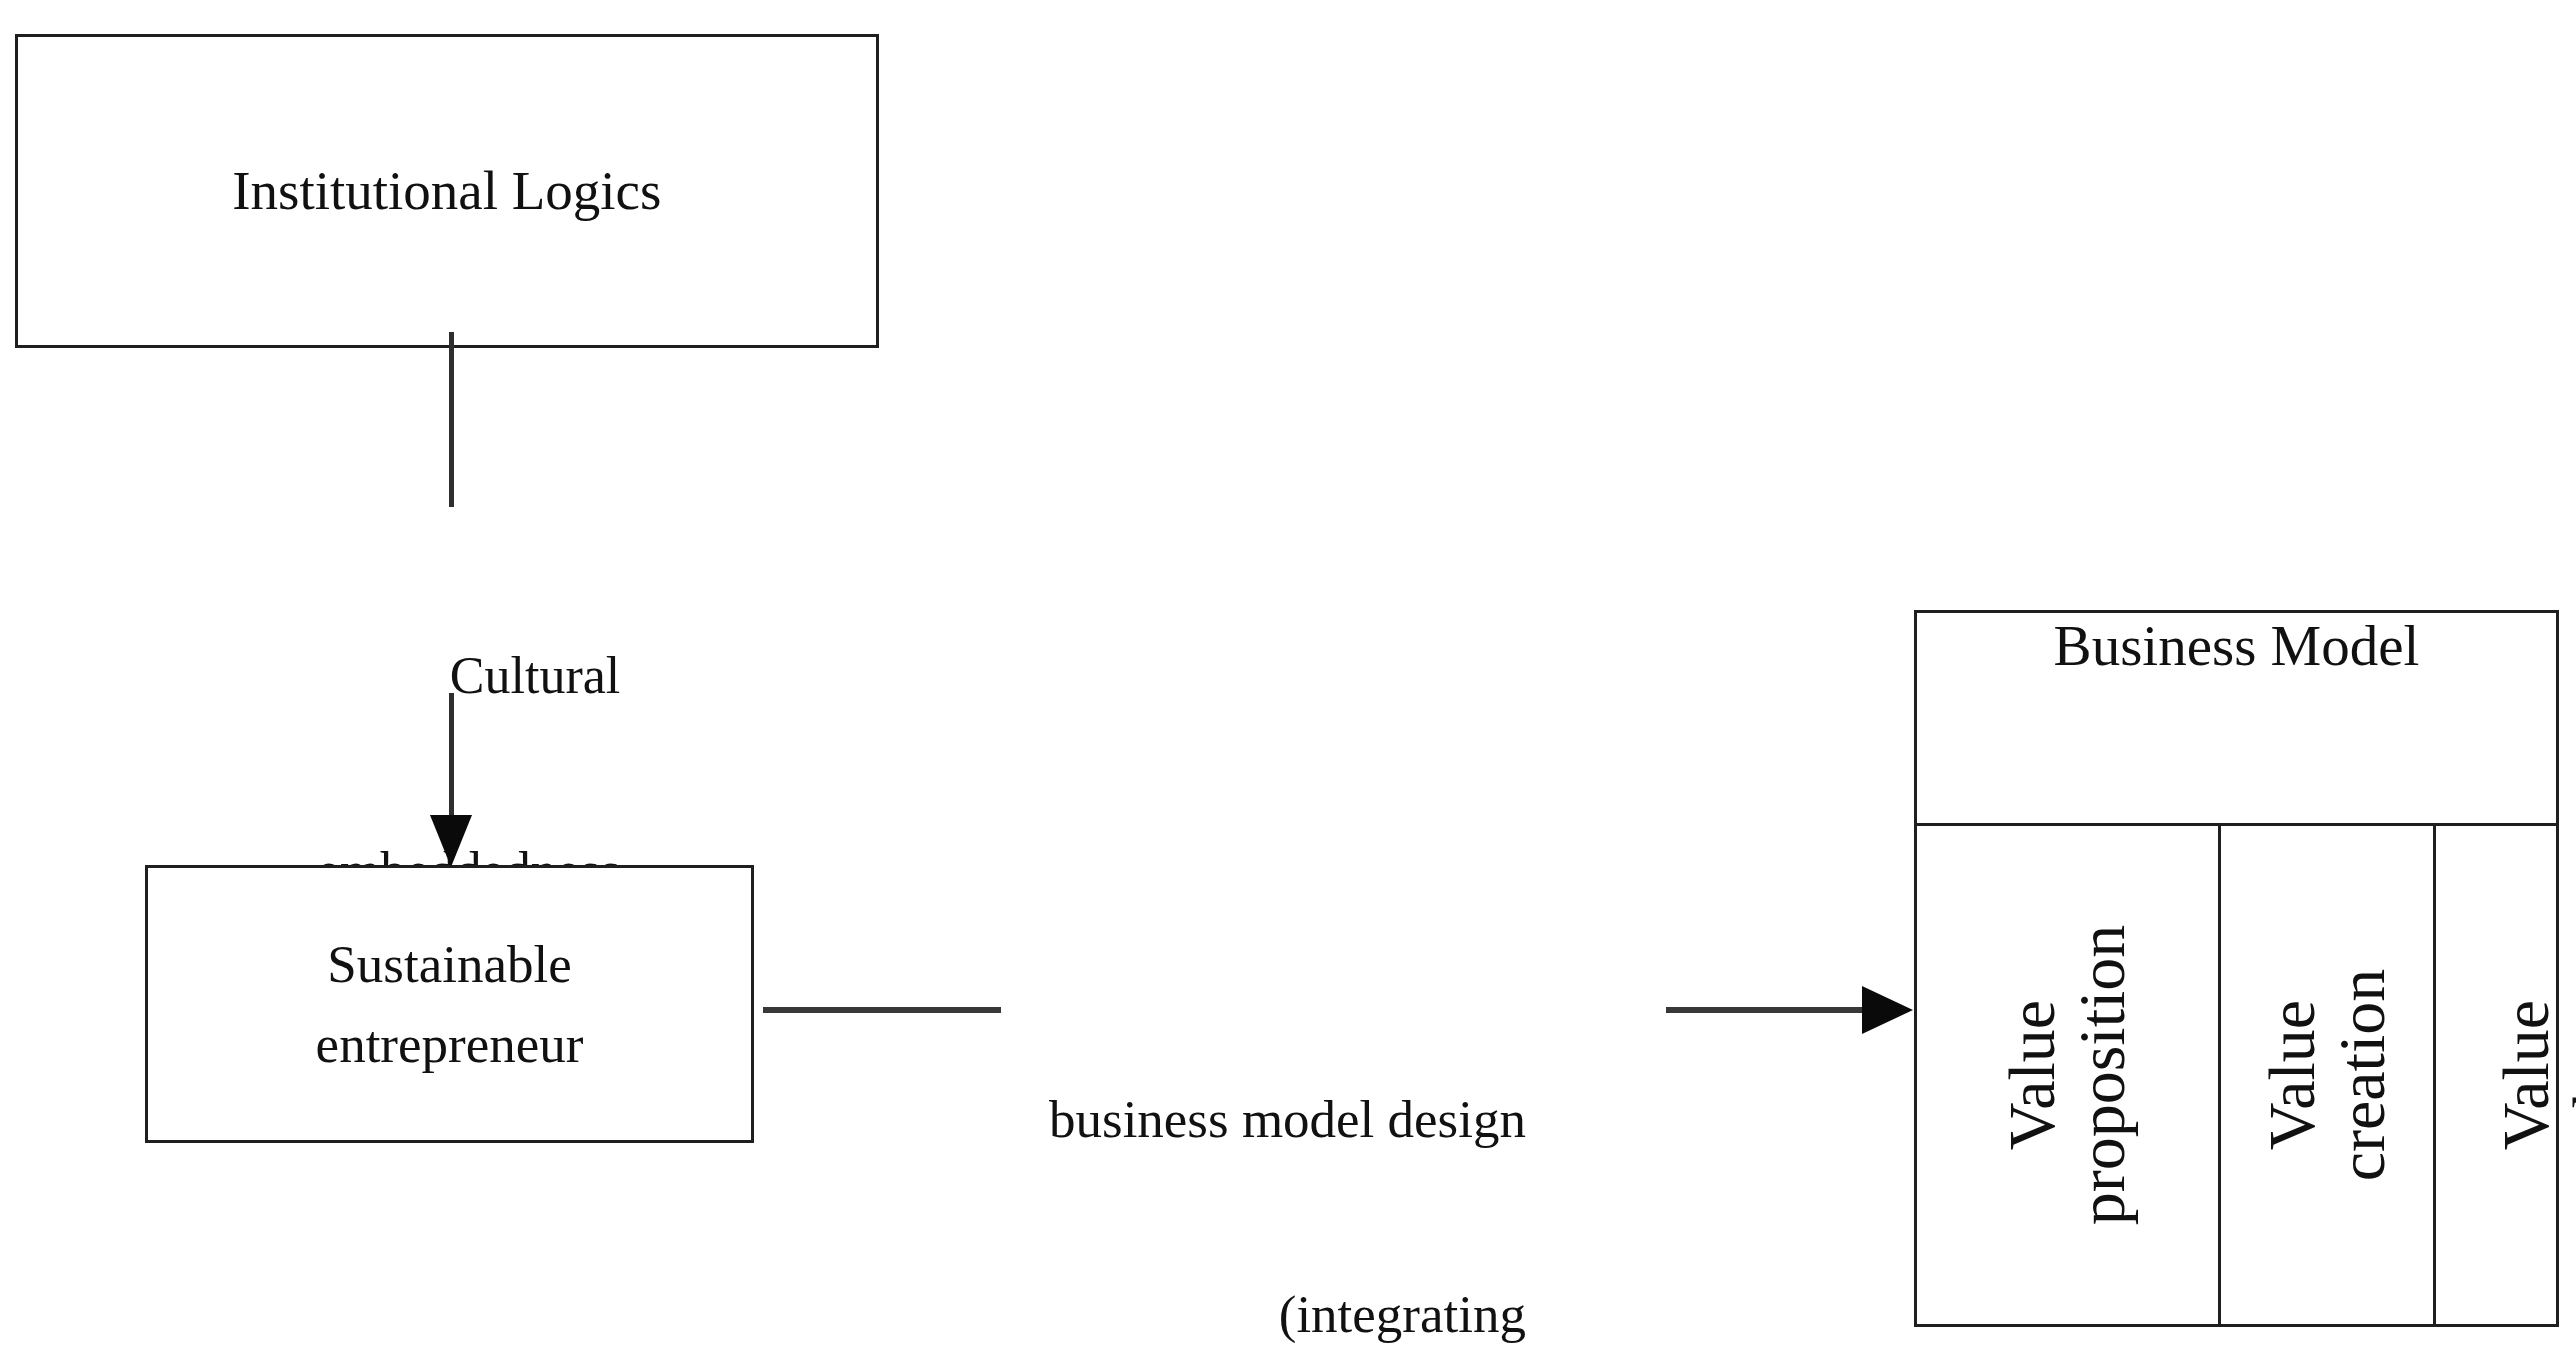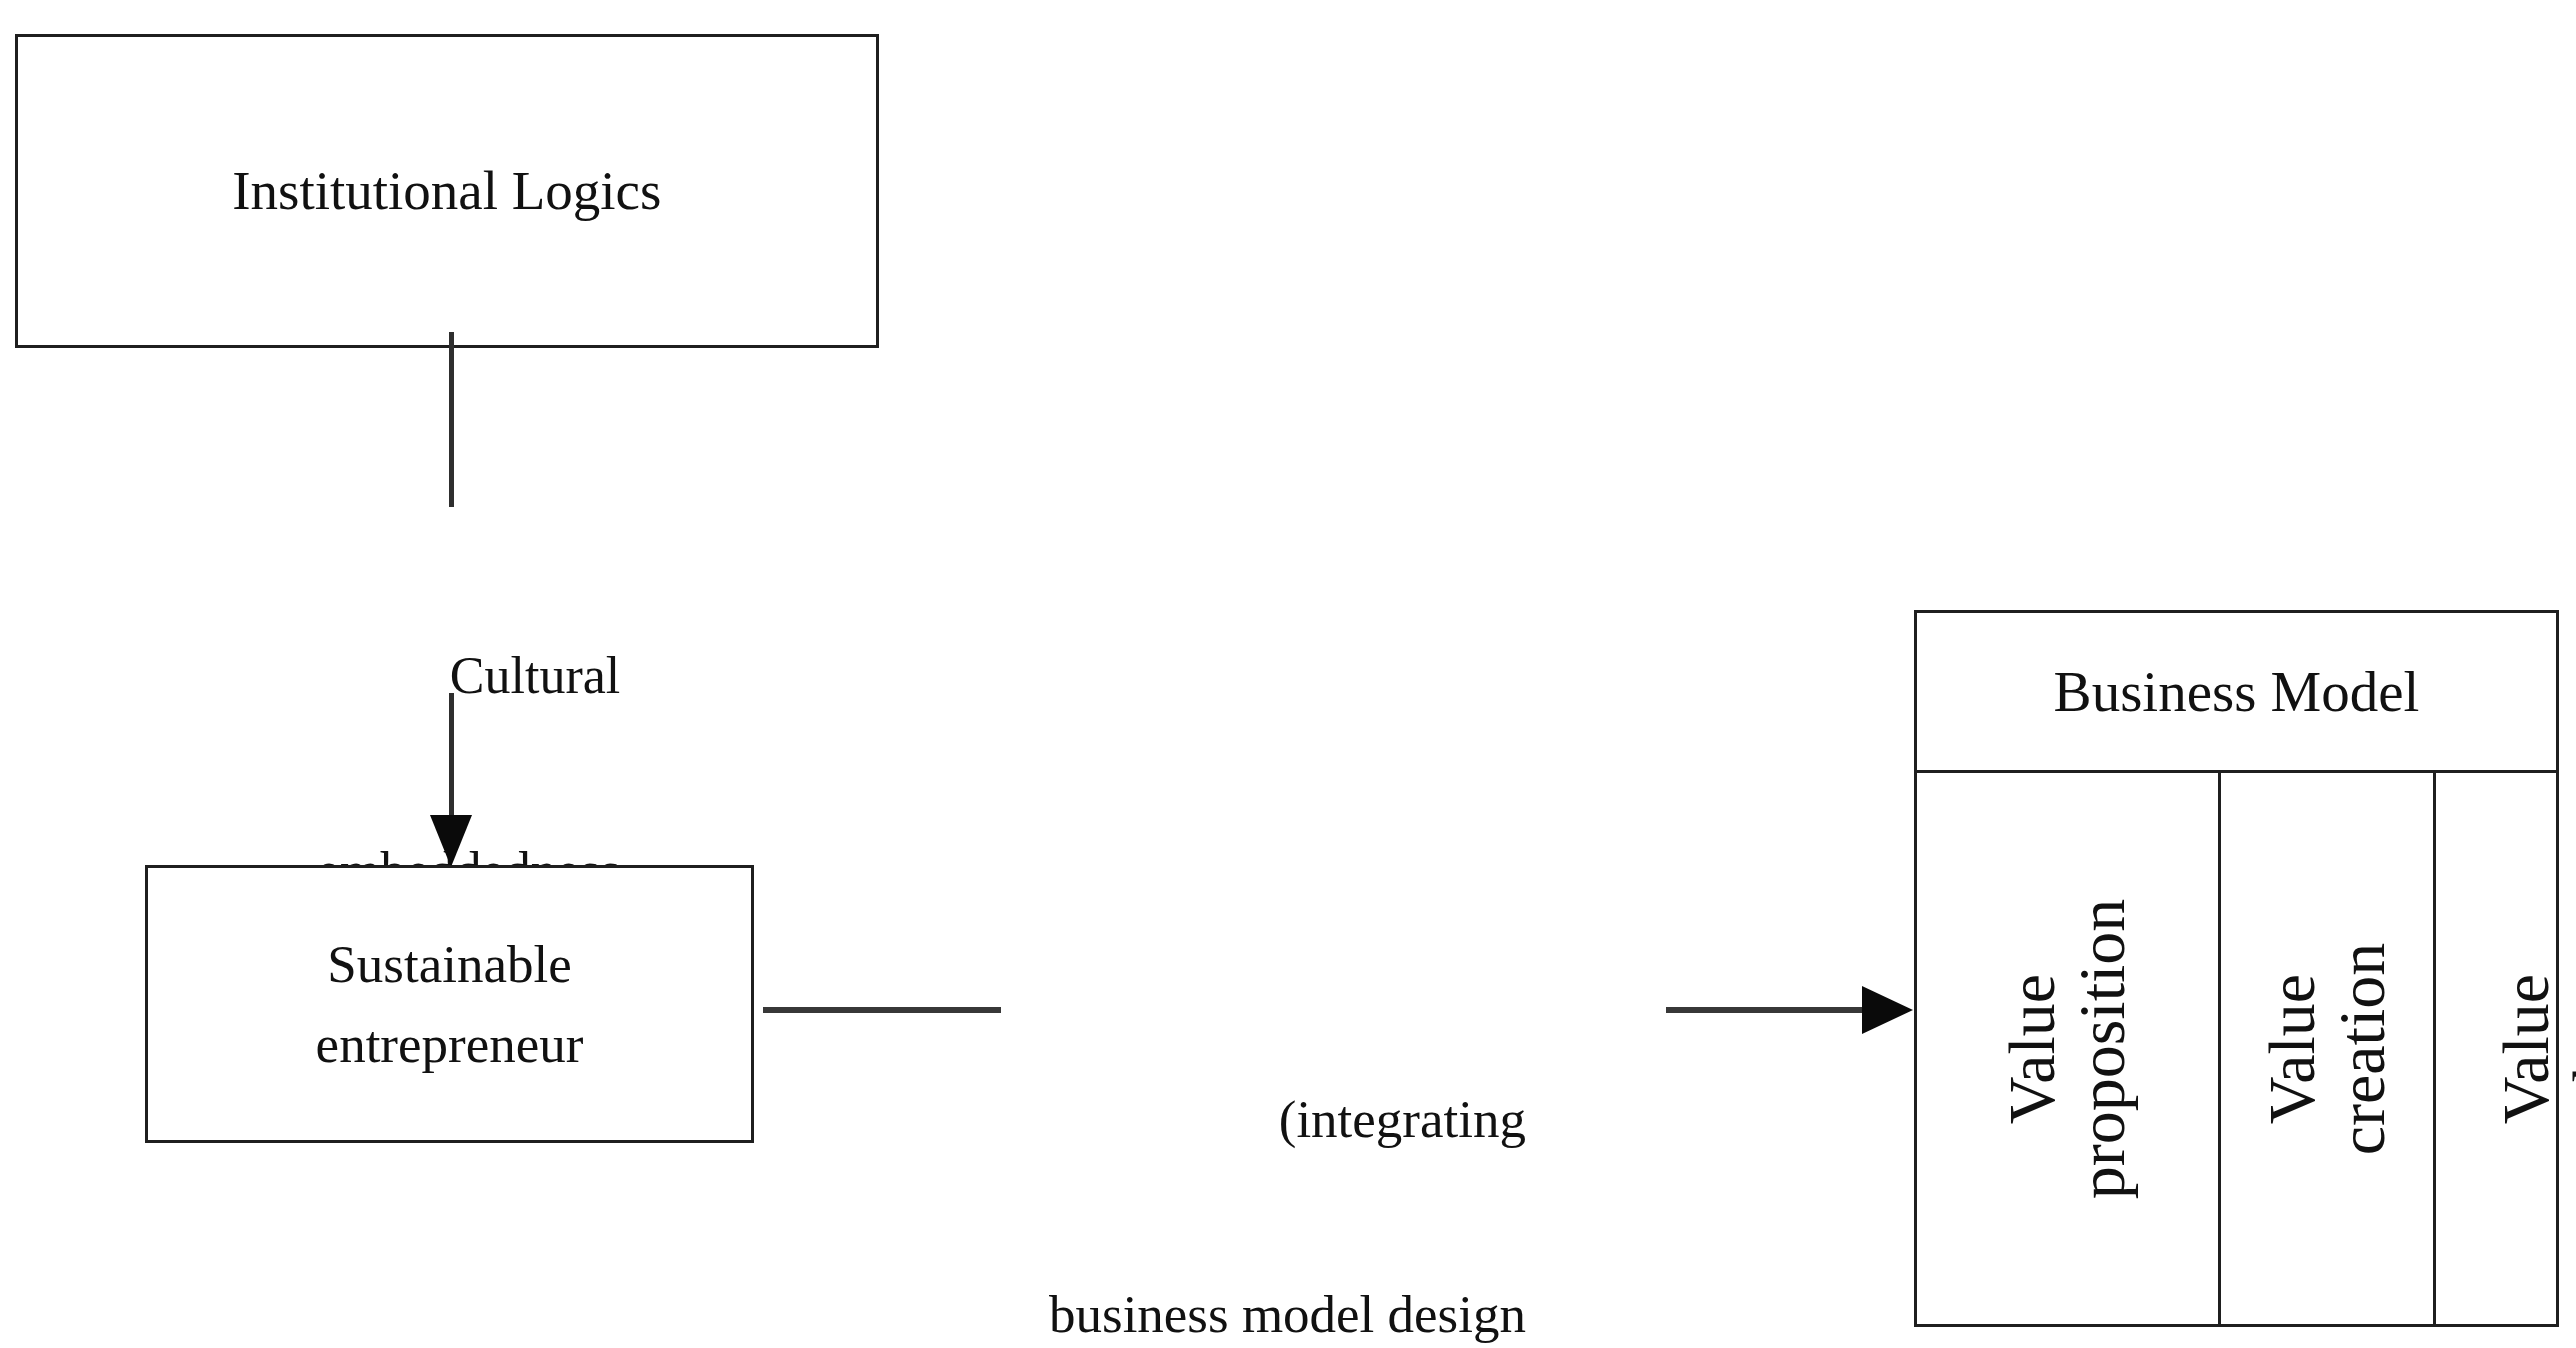--- a/index.html
+++ b/index.html
@@ -79,24 +79,24 @@
   }
   .box3 {
     left: 1914px; top: 610px; width: 645px; height: 717px;
     flex-direction: column;
     align-items: stretch;
     justify-content: flex-start;
     padding: 0;
   }
   .bm-header {
     box-sizing: border-box;
-    height: 160px;
+    height: 213px;
     border-bottom: 3.7px solid #1f1f1f;
     display: flex;
-    align-items: center;
+    align-items: flex-start;
     justify-content: center;
     font-size: 57px;
   }
   .bm-columns {
     display: flex;
     flex-direction: row;
     flex: 1;
     align-items: stretch;
   }
   .bm-col {
@@ -133,22 +133,22 @@
   <div class="vline vline2"></div>
   <div class="arrowhead-down"></div>
 
   <div class="node box2">
     <div>Sustainable</div>
     <div>entrepreneur</div>
   </div>
 
   <div class="hline hline1"></div>
   <div class="edge-label label-bmdesign">
+    <div>business model design</div>
     <div>(integrating</div>
-    <div>business model design</div>
     
   </div>
   <div class="hline hline2"></div>
   <div class="arrowhead-right"></div>
 
   <div class="node box3">
     <div class="bm-header">
       <span>Business Model</span>
     </div>
     <div class="bm-columns">

